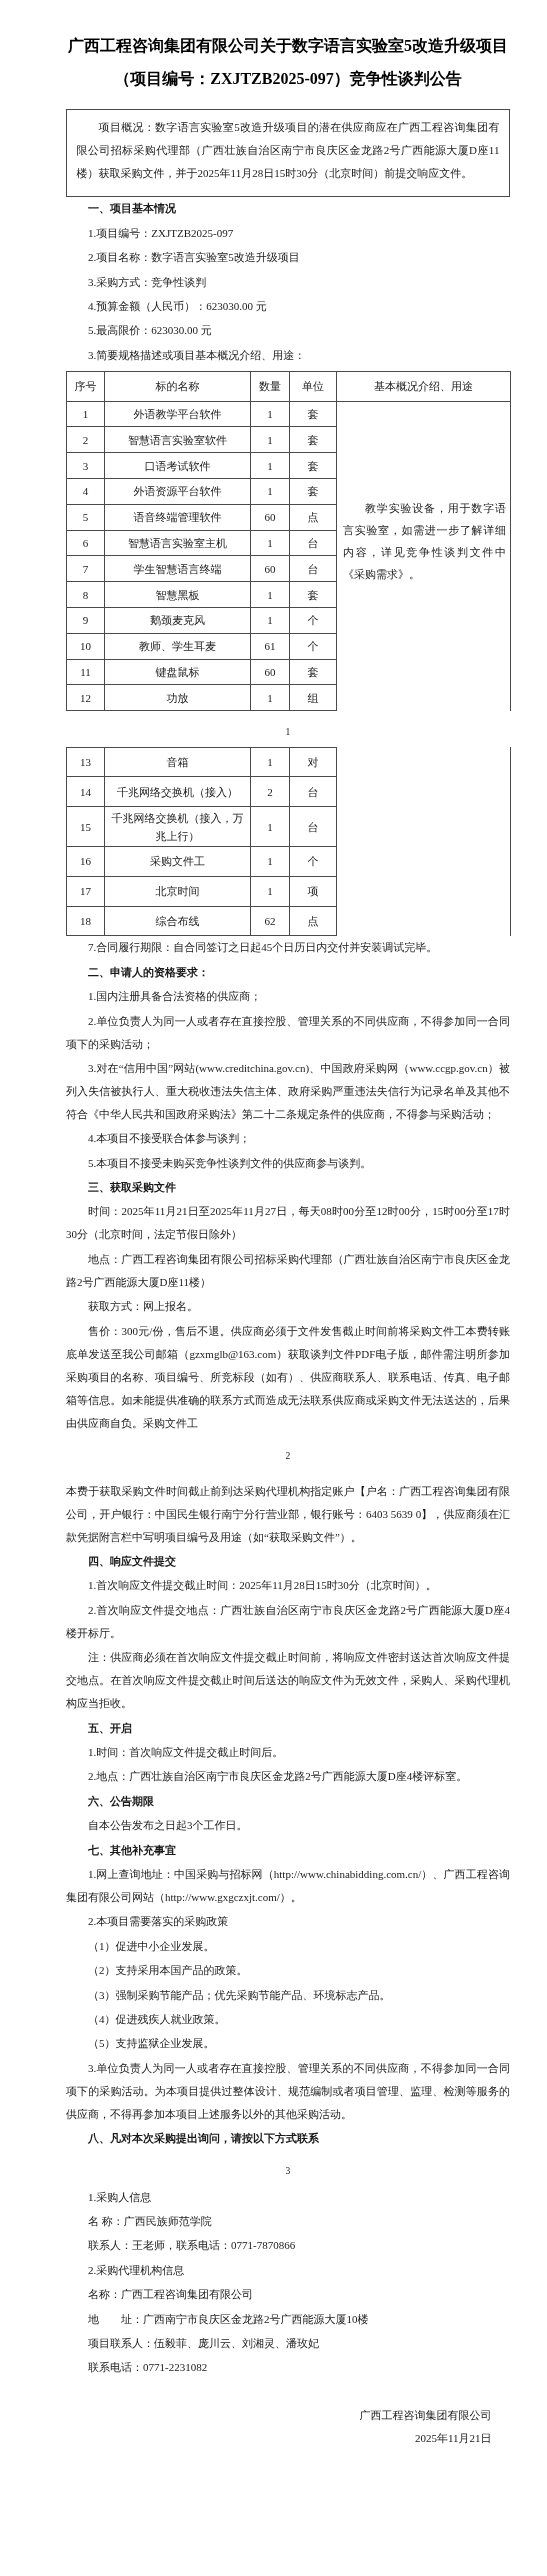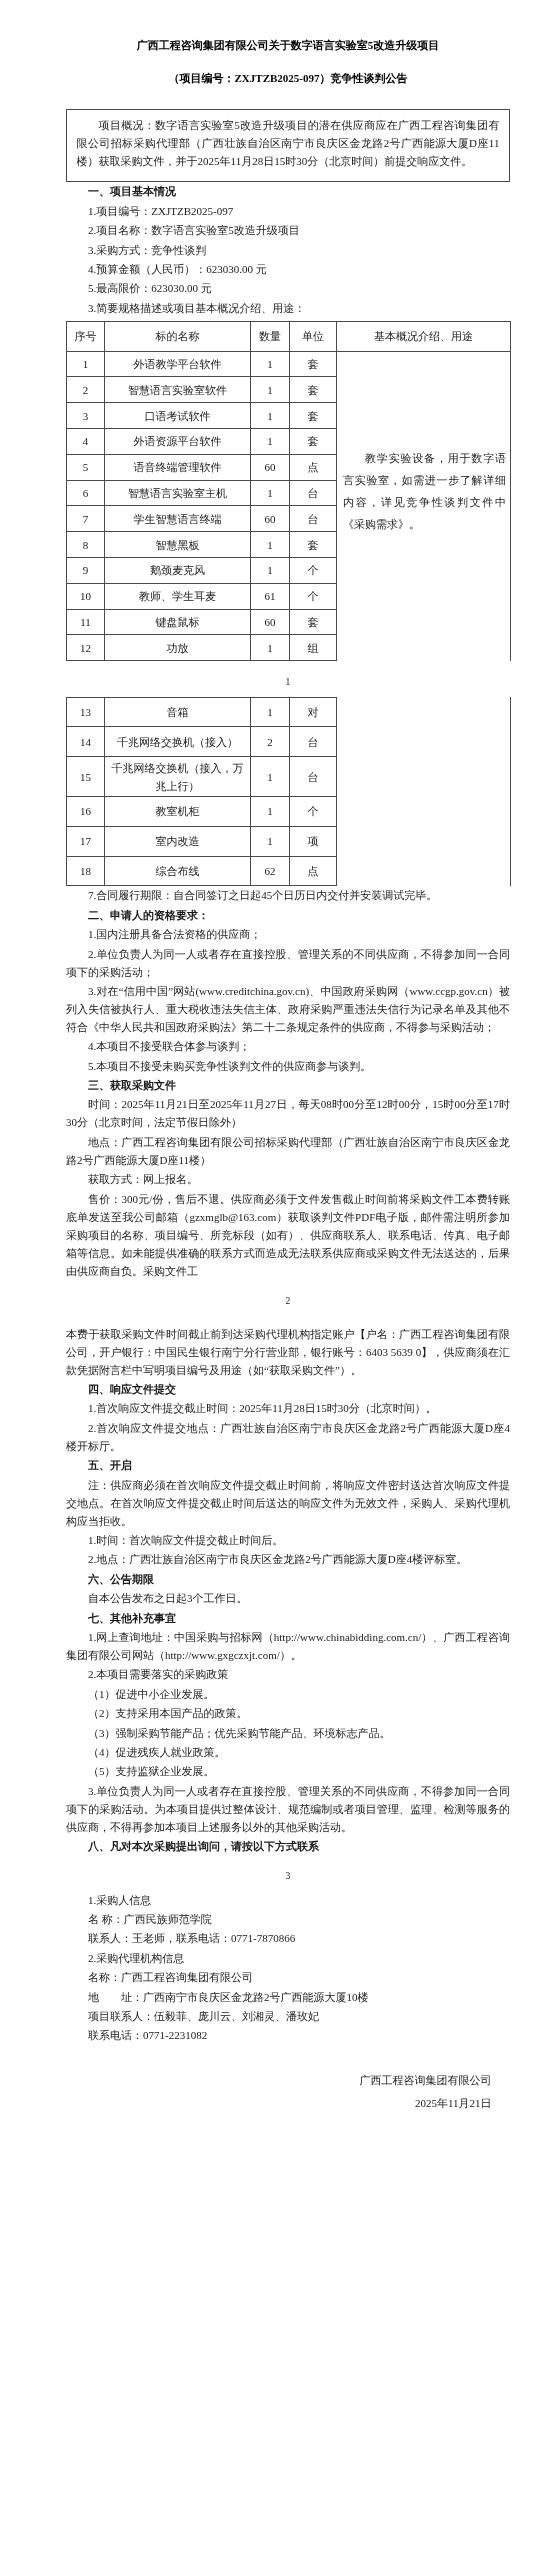--- a/index.html
+++ b/index.html
@@ -1,24 +1,24 @@
 <!DOCTYPE html>
 <html style="font-size:11px"><head>
 <meta charset="utf-8">
 <style>
   html,body{margin:0;padding:0;}
   body{
     width:548px;height:2576px;overflow:hidden;background:#ffffff;color:#1a1a1a;
     font-family:"Liberation Serif","DejaVu Serif",serif;
   }
   .doc{padding:0 38px 0 66px;}
-  .title{margin:29px 0 0;font-size:11px;font-weight:bold;text-align:center;line-height:33px;color:#000;}
+  .title{margin:29px 0 0;font-size:16px;font-weight:bold;text-align:center;line-height:33px;color:#000;}
   .title .tl{display:block;}
   .overview-box{margin-top:13.7px;border:0.7px solid #4a4a4a;padding:6.8px 9.6px 9.6px;}
-  .para{margin:0 0 1.4px;font-size:11px;line-height:18px;text-indent:2em;text-align:justify;word-break:break-all;}
+  .para{margin:0 0 1.4px;font-size:11px;line-height:23px;text-indent:2em;text-align:justify;word-break:break-all;}
   .heading{font-weight:bold;}
   .noindent{text-indent:0;margin-top:19px;}
   .pagenum{font-size:9.6px;text-align:center;margin:15px 0 9.6px;color:#222;}
   .tblwrap{position:relative;margin-top:4.1px;}
   table.items{border-collapse:collapse;table-layout:fixed;width:445px;font-size:11px;padding-left:11px;}
   table.items col.c-no{width:38px;}
   table.items col.c-name{width:146px;}
   table.items col.c-qty{width:39px;}
   table.items col.c-unit{width:47px;}
   table.items col.c-desc{width:174px;}
@@ -217,29 +217,29 @@
           <tr>
             <td>15</td>
             <td>千兆网络交换机（接入，万兆上行）</td>
             <td>1</td>
             <td>台</td>
             <td class="desc"></td>
           </tr>
 
           <tr>
             <td>16</td>
-            <td>教室机柜</td>
+            <td>采购文件工</td>
             <td>1</td>
             <td>个</td>
             <td class="desc"></td>
           </tr>
 
           <tr>
             <td>17</td>
-            <td>室内改造</td>
+            <td>北京时间</td>
             <td>1</td>
             <td>项</td>
             <td class="desc"></td>
           </tr>
 
           <tr>
             <td>18</td>
             <td>综合布线</td>
             <td>62</td>
             <td>点</td>
@@ -283,23 +283,23 @@
   <div>
 
       <p class="para noindent">本费于获取采购文件时间截止前到达采购代理机构指定账户【户名：广西工程咨询集团有限公司，开户银行：中国民生银行南宁分行营业部，银行账号：6403 5639 0】，供应商须在汇款凭据附言栏中写明项目编号及用途（如“获取采购文件”）。</p>
 
       <p class="para heading">四、响应文件提交</p>
 
       <p class="para">1.首次响应文件提交截止时间：2025年11月28日15时30分（北京时间）。</p>
 
       <p class="para">2.首次响应文件提交地点：广西壮族自治区南宁市良庆区金龙路2号广西能源大厦D座4楼开标厅。</p>
 
+      <p class="para">注：供应商必须在首次响应文件提交截止时间前，将响应文件密封送达首次响应文件提交地点。在首次响应文件提交截止时间后送达的响应文件为无效文件，采购人、采购代理机构应当拒收。</p>
+
       <p class="para heading">五、开启</p>
-
-      <p class="para">注：供应商必须在首次响应文件提交截止时间前，将响应文件密封送达首次响应文件提交地点。在首次响应文件提交截止时间后送达的响应文件为无效文件，采购人、采购代理机构应当拒收。</p>
 
       <p class="para">1.时间：首次响应文件提交截止时间后。</p>
 
       <p class="para">2.地点：广西壮族自治区南宁市良庆区金龙路2号广西能源大厦D座4楼评标室。</p>
 
       <p class="para heading">六、公告期限</p>
 
       <p class="para">自本公告发布之日起3个工作日。</p>
 
       <p class="para heading">七、其他补充事宜</p>

